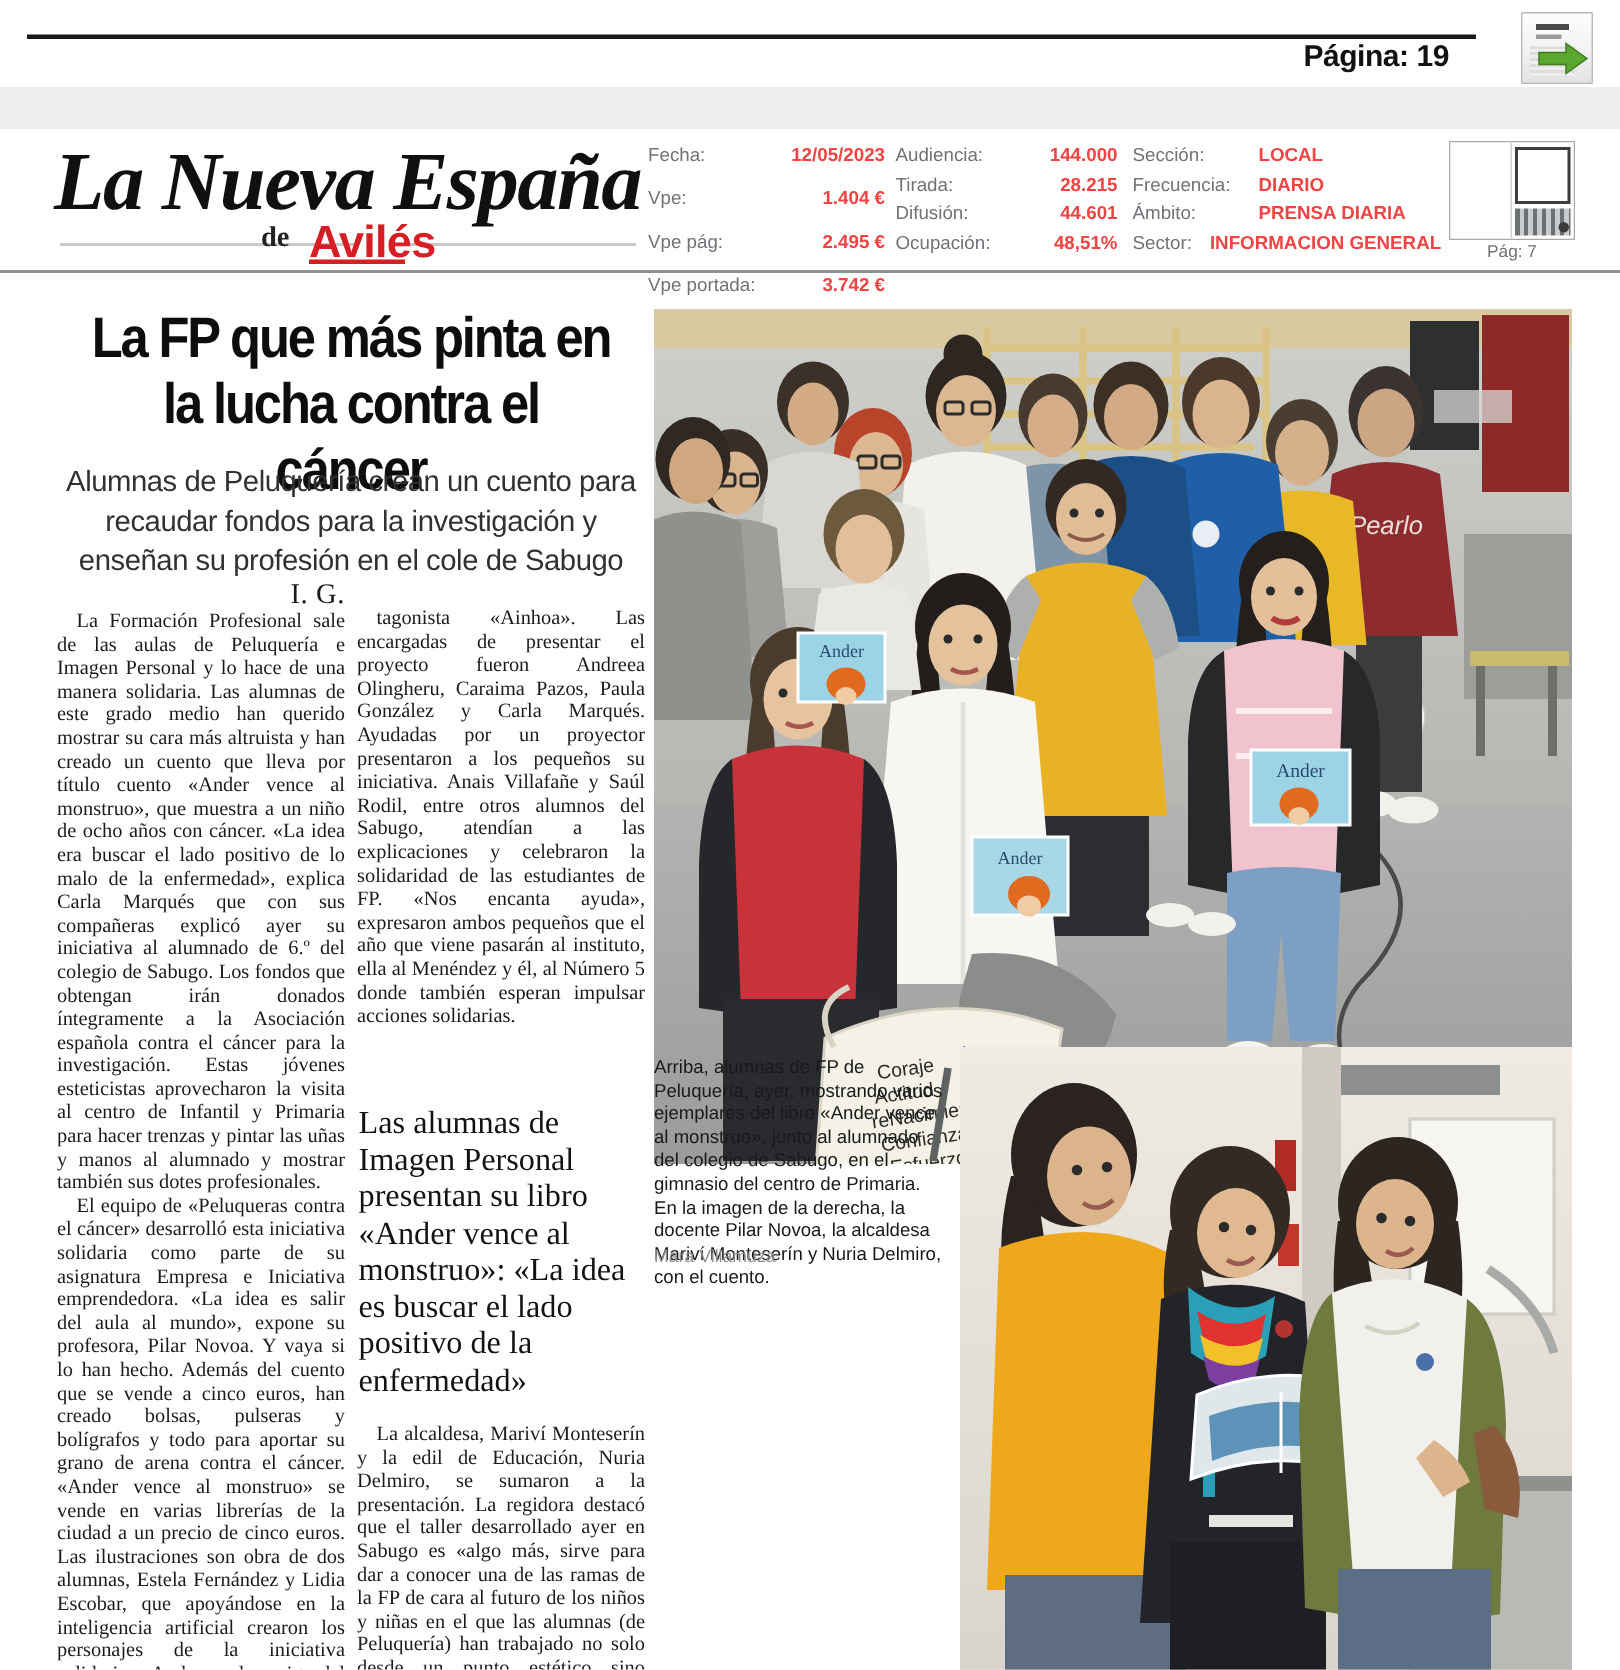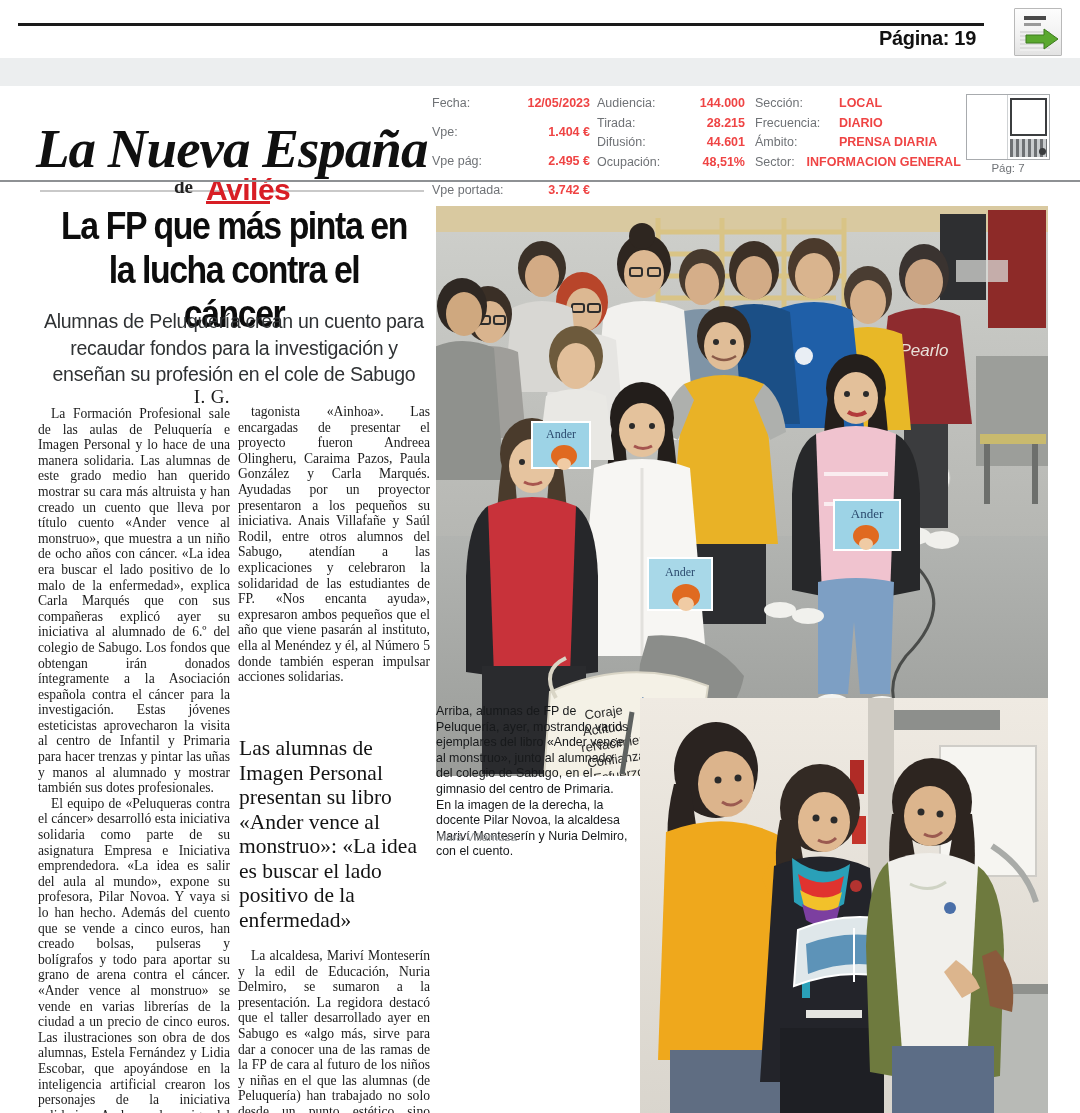--- a/index.html
+++ b/index.html
@@ -15,21 +15,21 @@
   
   .topbar {
     position: absolute; left: 0; top: 0; width: 1080px; height: 58px;
     background: #ffffff;
   }
   .topbar-rule {
     position: absolute; left: 18px; top: 23px; width: 966px; height: 3px;
     background: #1a1a1a;
   }
   .page-label {
-    position: absolute; right: 104px; top: 27px;
+    position: absolute; right: 114px; top: 27px;
     font-family: "Liberation Sans", sans-serif;
     font-weight: bold; font-size: 20px; color: #111111;
     letter-spacing: -0.3px; white-space: nowrap;
   }
   .nav-icon {
     position: absolute; right: 18px; top: 8px; width: 48px; height: 48px;
     background: linear-gradient(to bottom,#fdfdfd 0%,#f2f2f2 55%,#e3e3e3 100%);
     border: 1px solid #b9b9b9;
     border-radius: 1px;
   }
@@ -51,21 +51,21 @@
   }
 
   
   .sheet {
     position: absolute; left: 0; top: 86px; width: 1080px; height: 1027px;
     background: #ffffff;
   }
 
   
   .masthead {
-    position: absolute; left: 36px; top: 6px; width: 390px; height: 92px; margin-top: 28px;
+    position: absolute; left: 36px; top: 6px; width: 390px; height: 92px;
   }
   .mast-title {
     font-family: "Liberation Serif", serif;
     font-style: italic; font-weight: bold;
     font-size: 55px; line-height: 58px;
     color: #101010; letter-spacing: -1px;
     white-space: nowrap;
   }
   .mast-sub-row {
     position: relative; height: 28px; margin-top: -2px;

